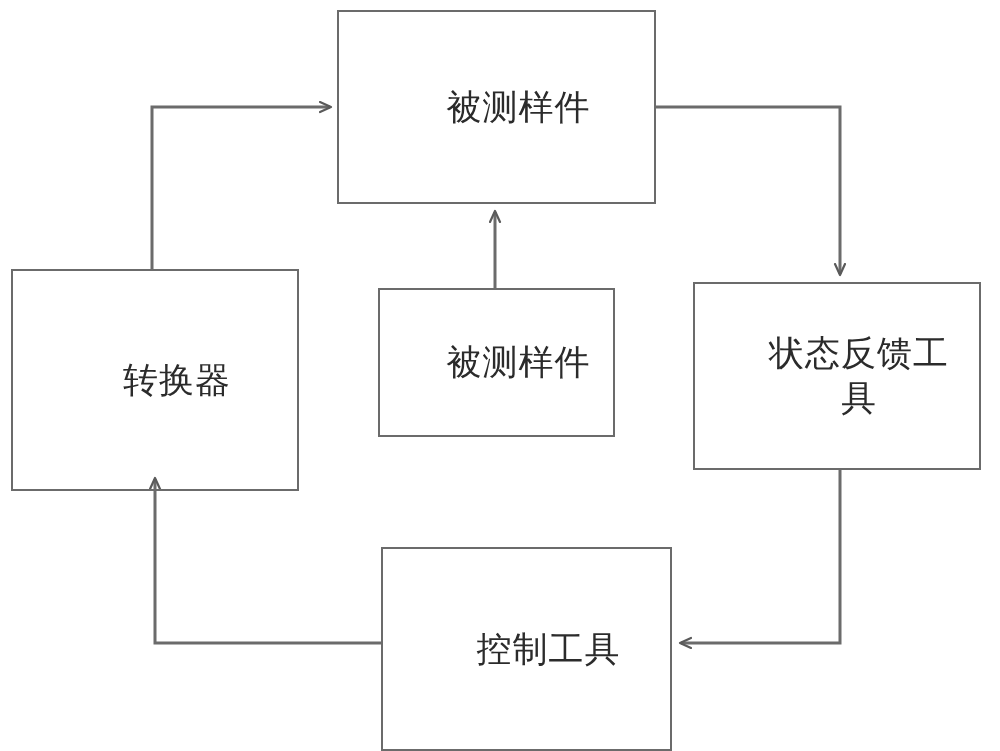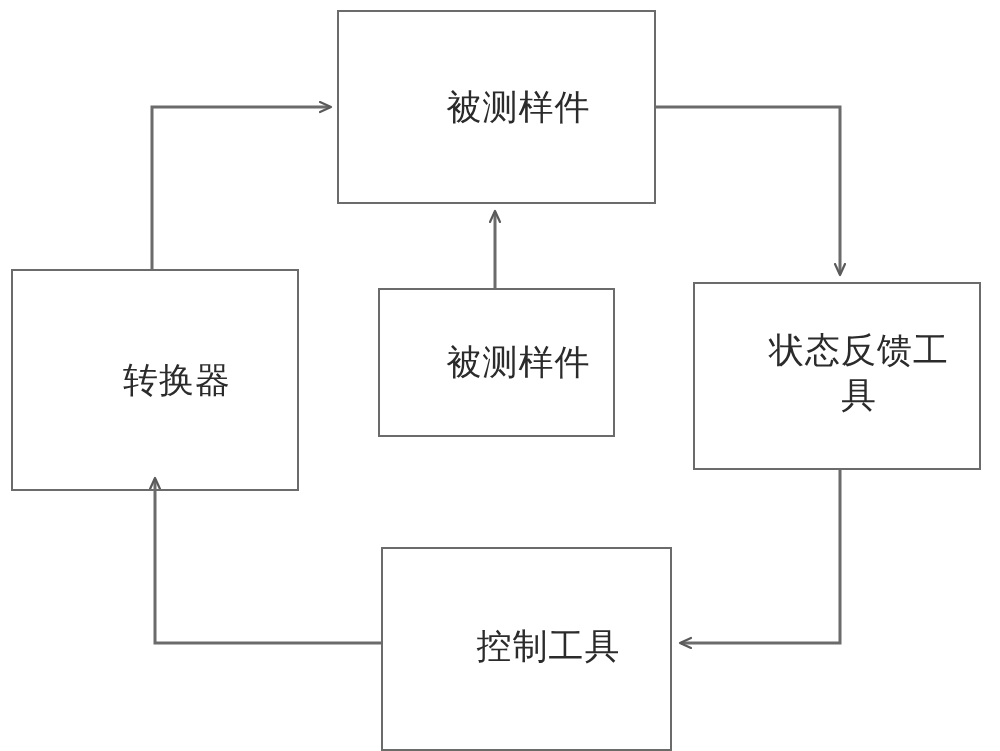--- a/index.html
+++ b/index.html
@@ -41,21 +41,20 @@
     font-size: 35px;
     line-height: 1.28;
     color: #2b2b2b;
     letter-spacing: 1px;
     white-space: pre-line;
     padding: 0 6px;
     user-select: none;
   }
   .node-label.small-pad {
     padding: 0 2px;
-    font-family: Liberation Mono, monospace;
   }
 </style>
 </head>
 <body>
 
 <div id="diagram-root" style="background: rgb(255, 255, 255);">
 
   <svg id="diagram-svg" viewBox="0 0 1000 751" aria-hidden="true">
     <defs>
       <marker id="arrow-right" markerWidth="14" markerHeight="14" refX="11" refY="6" orient="auto" markerUnits="userSpaceOnUse">
@@ -96,16 +95,16 @@
   <div class="node-box" id="node-power-supply" style="left: 378px; top: 288px; width: 237px; height: 149px; border-color: rgb(107, 107, 107);">
     <span class="node-label" style="color: rgb(43, 43, 43);">被测样件</span>
   </div>
 
   <div class="node-box" id="node-status-feedback-tool" style="left: 693px; top: 282px; width: 288px; height: 188px; border-color: rgb(107, 107, 107);">
     <span class="node-label small-pad" style="color: rgb(43, 43, 43);">状态反馈工
 具</span>
   </div>
 
   <div class="node-box" id="node-control-tool" style="left: 381px; top: 547px; width: 291px; height: 204px; border-color: rgb(107, 107, 107);">
-    <span class="node-label" style="color: rgb(43, 43, 43); font-family: Liberation Mono, monospace;">控制工具</span>
+    <span class="node-label" style="color: rgb(43, 43, 43);">控制工具</span>
   </div>
 
 </div>
 
 </body></html>

